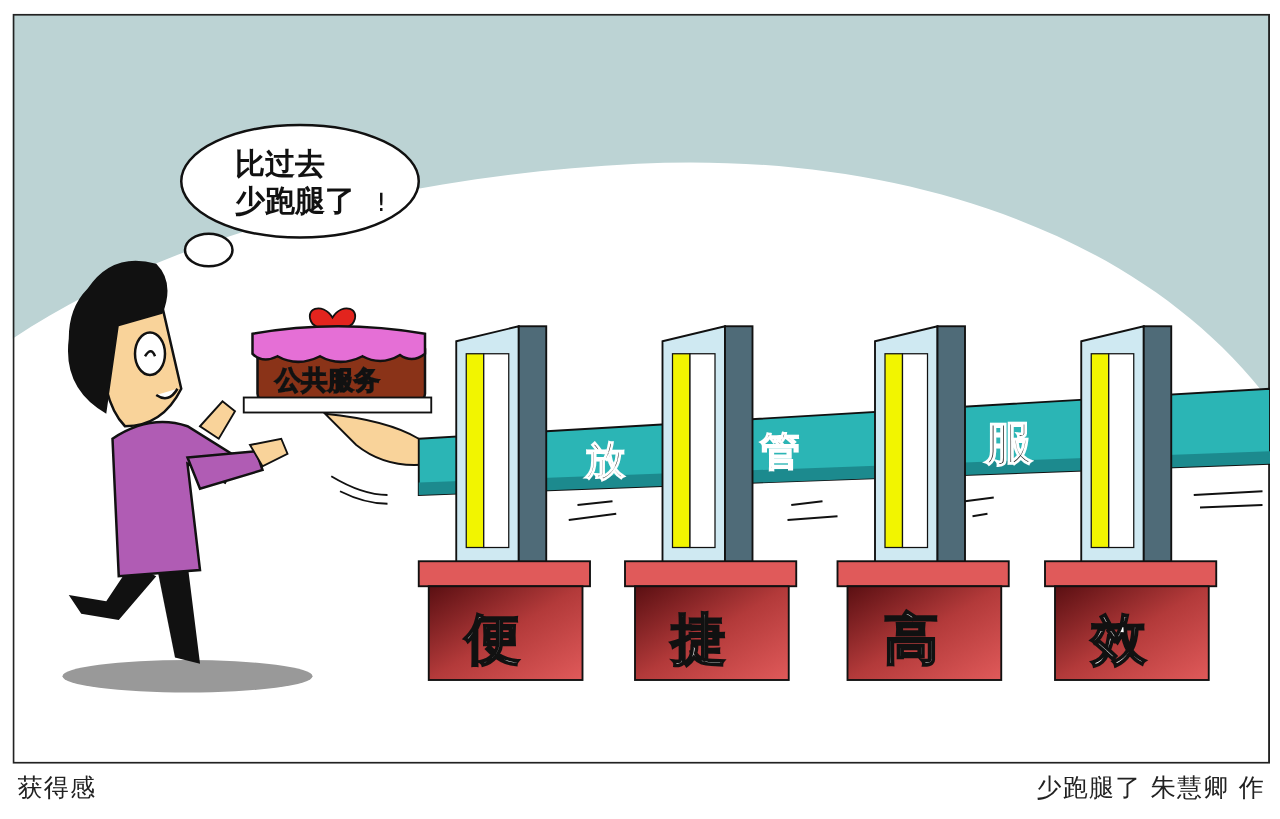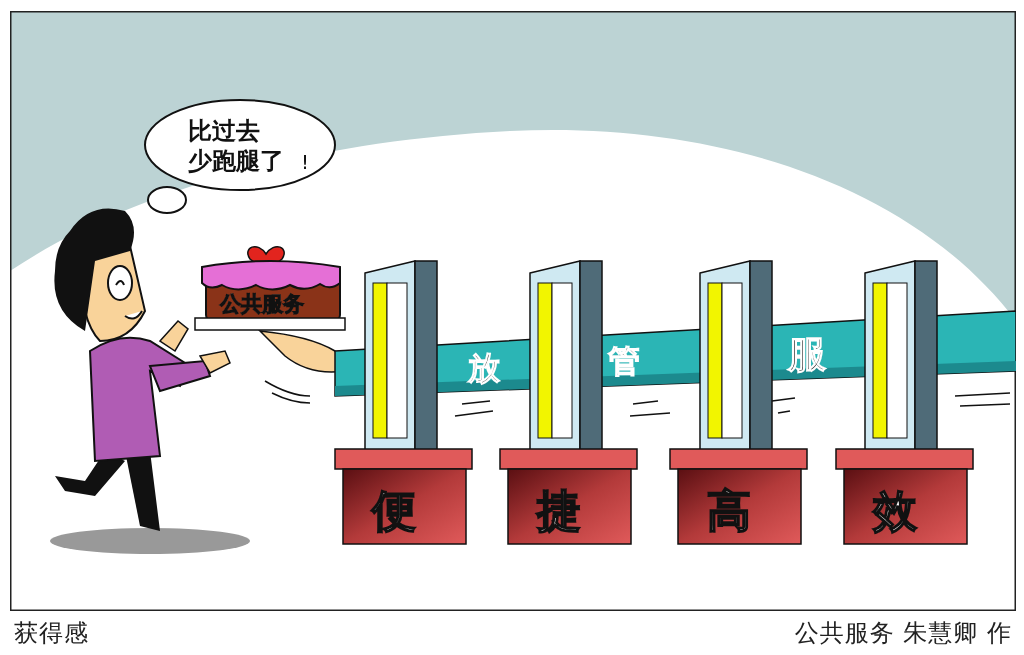--- a/index.html
+++ b/index.html
@@ -1,20 +1,20 @@
 <!DOCTYPE html>
 <html><head>
 <meta charset="utf-8">
 <style>
   html, body { margin:0; padding:0; background:#ffffff; }
   body { width:1024px; height:655px; position:relative; overflow:hidden;
          font-family:"DejaVu Sans", sans-serif; }
   .panel { position:absolute; left:10px; top:11px; width:1006px; height:600px; }
   .caption { position:absolute; top:617px; font-family:"DejaVu Serif", serif;
-             font-size:24px; color:#222; letter-spacing:1px; }
+             font-size:20px; color:#222; letter-spacing:1px; }
   .caption.left { left:14px; }
   .caption.right { right:12px; }
   svg text.bold { font-family:"DejaVu Sans", sans-serif; font-weight:bold; }
 </style>
 </head>
 <body>
 
 <svg class="panel" viewBox="0 0 1006 600" width="1006" height="600" xmlns="http://www.w3.org/2000/svg">
 
   <rect x="0" y="0" width="1006" height="600" fill="#ffffff"></rect>
@@ -133,13 +133,13 @@
     <text class="bold" x="697" y="515" font-size="44" fill="#fff" stroke="#111" stroke-width="1.5">高</text>
   </g>
   <g>
     <rect x="826" y="438" width="137" height="20" fill="#e05a5a" stroke="#111" stroke-width="1.5"></rect>
     <rect x="834" y="458" width="123" height="75" fill="url(#ped)" stroke="#111" stroke-width="1.5"></rect>
     <text class="bold" x="863" y="515" font-size="44" fill="#fff" stroke="#111" stroke-width="1.5">效</text>
   </g>
 </svg>
 
 <div class="caption left">获得感</div>
-<div class="caption right">公共服务 朱慧卿 作</div>
+<div class="caption right">少跑腿了 朱慧卿 作</div>
 
 </body></html>

